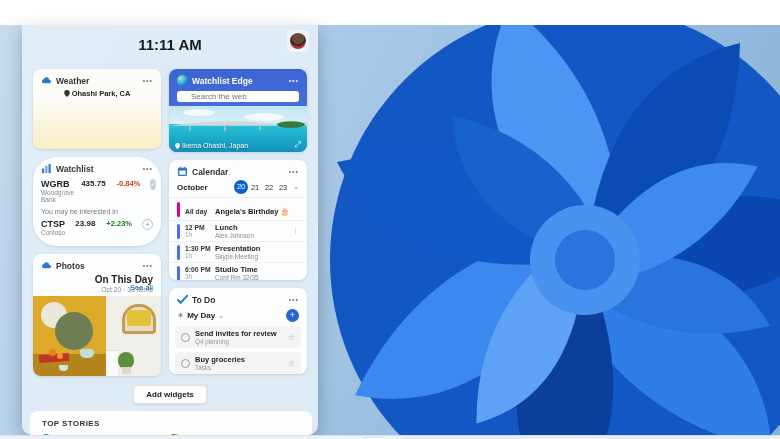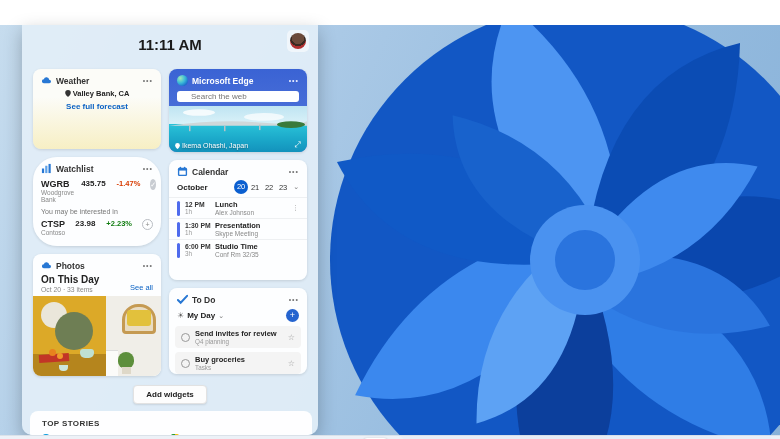--- a/index.html
+++ b/index.html
@@ -91,21 +91,21 @@
   .ev-time { width:30px; flex:0 0 auto; }
   .ev-t1 { font-size:6.8px; color:#333; font-weight:600; }
   .ev-t2 { font-size:6.3px; color:#999; }
   .ev-main { flex:1; }
   .ev-title { font-size:7.5px; font-weight:700; color:#222; }
   .ev-sub { font-size:6.5px; color:#888; }
   .ev-more { font-size:7px; color:#999; cursor:pointer; }
 
   
   .photos { height:122px; display:flex; flex-direction:column; }
-  .ph-head { padding:1px 8px 3px; position:relative; }
+  .ph-head { padding:1px 8px 3px; position:relative;text-align:right; }
   .ph-title { font-size:10px; font-weight:700; color:#222; }
   .ph-sub { font-size:6.8px; color:#888; margin-top:1px; }
   .ph-seeall { position:absolute; right:8px; bottom:4px; font-size:7.5px; color:#0b62c4; cursor:pointer; }
   .ph-imgs { flex:1; display:flex; }
   .ph-l { width:57%; position:relative; background:linear-gradient(180deg,#dca928 72%,#b5851d 72% 100%); overflow:hidden; }
   .ph-l .circ-w { position:absolute; left:8px; top:6px; width:26px; height:26px; border-radius:50%; background:#eae6da; }
   .ph-l .circ-g { position:absolute; left:22px; top:16px; width:38px; height:38px; border-radius:50%; background:#6e7e54; }
   .ph-l .mat { position:absolute; left:6px; bottom:14px; width:30px; height:8px; background:#c23526; transform:rotate(-4deg); }
   .ph-l .teapot { position:absolute; right:12px; bottom:18px; width:14px; height:9px; border-radius:3px 3px 5px 5px; background:#bfe0d2; }
   .ph-l .orange1 { position:absolute; left:16px; bottom:20px; width:7px; height:7px; border-radius:50%; background:#e8821e; }
@@ -229,42 +229,41 @@
             <svg class="icon12" viewBox="0 0 16 16">
                 <path d="M4.5 12a3 3 0 01-.4-6 4 4 0 017.8.8A2.6 2.6 0 1112 12z" fill="#2878d4"></path>
               </svg>
             <span class="card-title">Weather</span>
             <span class="dots">•••</span>
           </div>
           <div class="w-loc">
             <svg width="6" height="7" viewBox="0 0 8 10" style="vertical-align:-1px">
                 <path d="M4 0a4 4 0 014 4c0 3-4 6-4 6S0 7 0 4a4 4 0 014-4z" fill="#333"></path>
               </svg>
-            <span>Valley Bank, CA</span>
-          </div>
-          <div class="w-link">See full forecast</div>
+            <span>Ohashi Park, CA</span>
+          </div>
         </div>
 
         <div class="card watchlist">
           <div class="card-h">
             <svg class="icon12" viewBox="0 0 12 12">
                 <rect x="1" y="6" width="2.4" height="5" fill="#2878d4"></rect>
                 <rect x="4.6" y="3" width="2.4" height="8" fill="#5ea2e8"></rect>
                 <rect x="8.2" y="1" width="2.4" height="10" fill="#2878d4"></rect>
               </svg>
             <span class="card-title">Watchlist</span>
             <span class="dots">•••</span>
           </div>
           <div class="stock-row">
             <div class="stock-id">
               <div class="stock-sym">WGRB</div>
               <div class="stock-name">Woodgrove Bank</div>
             </div>
             <span class="stock-price">435.75</span>
-            <span class="neg">-1.47%</span>
+            <span class="neg">-0.84%</span>
             <span class="st-act st-check">✓</span>
           </div>
           <div class="suggest">You may be interested in</div>
           <div class="stock-row">
             <div class="stock-id">
               <div class="stock-sym">CTSP</div>
               <div class="stock-name">Contoso</div>
             </div>
             <span class="stock-price">23.98</span>
             <span class="pos">+2.23%</span>
@@ -304,21 +303,21 @@
             </div>
           </div>
         </div>
       </div>
 
       <div class="col2">
 
         <div class="card edge">
           <div class="card-h">
             <span class="edge-ico" style="width:11px;height:11px"></span>
-            <span class="card-title">Microsoft Edge</span>
+            <span class="card-title">Watchlist Edge</span>
             <span class="dots">•••</span>
           </div>
           <div class="edge-search">
             <input type="text" placeholder="Search the web" style="">
             <svg width="8" height="8" viewBox="0 0 10 10">
                 <circle cx="4" cy="4" r="3" fill="none" stroke="#666" stroke-width="1.2"></circle>
                 <line x1="6.3" y1="6.3" x2="9" y2="9" stroke="#666" stroke-width="1.2"></line>
               </svg>
           </div>
           <div class="edge-photo">
@@ -352,20 +351,25 @@
             <span class="card-title">Calendar</span>
             <span class="dots">•••</span>
           </div>
           <div class="cal-dates">
             <span class="cal-month">October</span>
             <span class="cal-day sel">20</span>
             <span class="cal-day">21</span>
             <span class="cal-day">22</span>
             <span class="cal-day">23</span>
             <span class="cal-chev">⌄</span>
+          </div>
+          <div class="ev">
+            <span class="ev-bar" style="background:#e3008c"></span>
+            <span class="ev-time"><span class="ev-t1">All day</span></span>
+            <span class="ev-main"><span class="ev-title">Angela's Birthday 🎂</span></span>
           </div>
           <div class="ev">
             <span class="ev-bar" style="background:#4f6bed"></span>
             <span class="ev-time">
               <div class="ev-t1">12 PM</div>
               <div class="ev-t2">1h</div>
             </span>
             <span class="ev-main">
               <div class="ev-title">Lunch</div>
               <div class="ev-sub">Alex Johnson</div>

